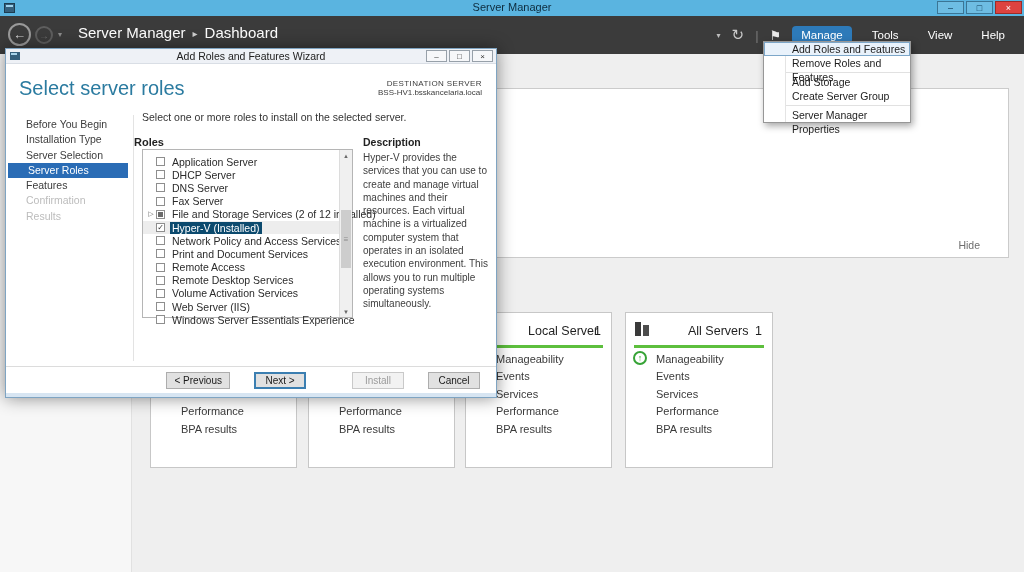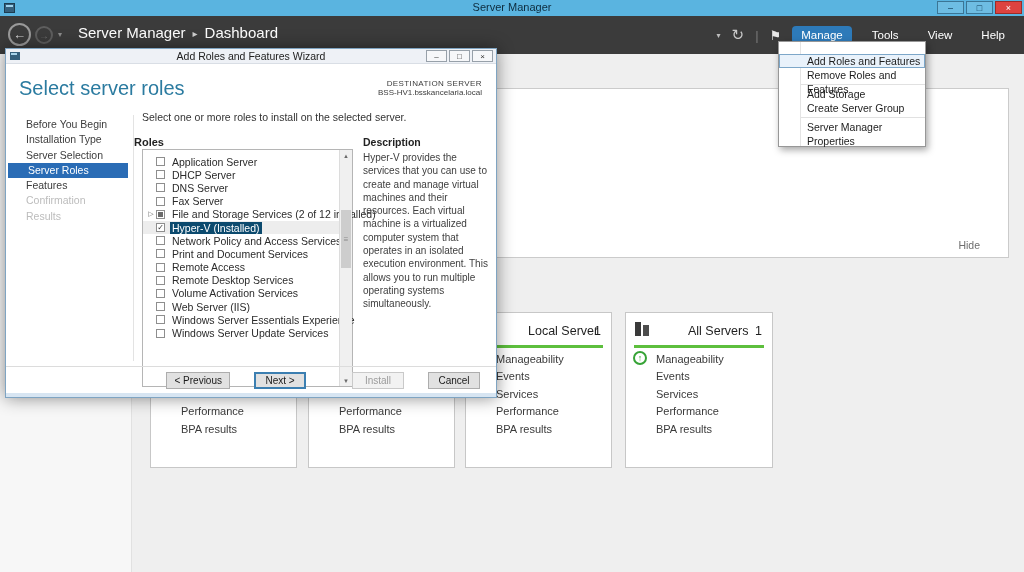--- a/index.html
+++ b/index.html
@@ -38,21 +38,21 @@
   
   .tile { position:absolute; top:312px; height:156px; background:#fff; border:1px solid #c7c7c7; }
   .tile-title { position:absolute; left:30px; top:11px; font-size:12.5px; color:#1f1f1f;padding-left:32px; }
   .tile-count { position:absolute; right:10px; top:11px; font-size:12.5px; color:#1f1f1f; }
   .tile-ico { position:absolute; left:8px; top:8px; }
   .tile-line { position:absolute; left:8px; right:8px; top:32px; height:3px; background:#5dbf3d; }
   .tile-row { position:absolute; left:30px; font-size:11px; color:#3a3a3a; }
   .row-ico { position:absolute; left:7px; width:14px; height:14px; border:2px solid #36a336; border-radius:50%; color:#36a336; font-size:9px; display:flex; align-items:center; justify-content:center; }
 
   
-  .dropdown { position:absolute; left:763px; top:41px; width:148px; background:#fff; border:1px solid #979797; box-shadow:2px 3px 7px rgba(0,0,0,.35); z-index:60; padding:12px 0;margin-left:15px; }
+  .dropdown { position:absolute; left:763px; top:41px; width:148px; background:#fff; border:1px solid #979797; box-shadow:2px 3px 7px rgba(0,0,0,.35); z-index:60; padding:0 0; }
   .dd-gutter { position:absolute; left:21px; top:0; bottom:0; width:1px; background:#e4e4e4; }
   .dd-item { position:relative; height:14px; line-height:14px; padding-left:28px; font-size:10.5px; color:#1c1c1c; }
   .dd-item.hot { background:#e9f2fb; box-shadow:inset 0 0 0 1px #7da7c9; }
   .dd-sep { height:1px; background:#e1e1e1; margin:2px 0 2px 22px; }
 
   
   .wizard { position:absolute; left:5px; top:48px; width:492px; height:350px; background:#fff; border:1px solid #7fa4c2; box-shadow:0 0 16px rgba(0,0,0,.45); z-index:50; }
   .wz-titlebar { position:absolute; top:0; left:0; right:0; height:15px; background:#eef1f6; border-bottom:1px solid #d9dee5; }
   .wz-appicon { position:absolute; left:4px; top:3px; width:10px; height:8px; background:#35607c; }
   .wz-appicon::after { content:""; position:absolute; left:1px; top:1px; width:6px; height:2px; background:#a8d4ea; }
@@ -63,21 +63,21 @@
   .wz-dest { position:absolute; right:14px; top:30px; text-align:right; color:#3c3c3c; }
   .wz-dest-label { font-size:8px; letter-spacing:.4px; }
   .wz-dest-server { font-size:8px; }
   .wz-steps { position:absolute; left:0; top:68px; width:122px; }
   .step { height:15.3px; line-height:15.3px; padding-left:20px; font-size:10.5px; color:#3c3c3c; }
   .step.sel { background:#2a6cb5; color:#fff; margin-left:2px; }
   .step.dis { color:#bcbcbc; }
   .wz-divider { position:absolute; left:127px; top:66px; bottom:36px; width:1px; background:#e3e3e3; }
   .wz-instruction { position:absolute; left:136px; top:62px; font-size:10.5px; color:#333; }
   .wz-roles-label { position:absolute; left:128px; top:87px; font-size:11px; font-weight:bold; color:#222; }
-  .roles-box { position:absolute; left:136px; top:100px; width:211px; height:238px; border:1px solid #b5b5b5; background:#fff; }
+  .roles-box { position:absolute; left:136px; top:100px; width:211px; height:169px; border:1px solid #b5b5b5; background:#fff; }
   .roles-list { position:absolute; left:0; top:0; right:13px; bottom:0; padding-top:5px; }
   .role-row { height:13.2px; display:flex; align-items:center; padding-left:3px; }
   .role-row.sel { background:#ededed; }
   .exp { width:10px; font-size:7px; color:#666; text-align:center; flex:none; }
   .cb { width:9px; height:9px; border:1px solid #8e8e8e; background:#fff; margin-right:5px; flex:none; position:relative; display:flex; align-items:center; justify-content:center; font-size:8px; color:#333; line-height:1; }
   .cb.ind::after { content:""; position:absolute; left:1px; top:1px; right:1px; bottom:1px; background:#6b6b6b; }
   .role-label { font-size:10.5px; color:#2b2b2b; padding:0 2px; white-space:nowrap; }
   .role-row.sel .role-label { background:#0c4a6e; color:#fff; }
   .roles-scroll { position:absolute; right:0; top:0; bottom:0; width:13px; background:#f0f0f0; border-left:1px solid #dcdcdc; }
   .scroll-btn { position:absolute; left:0; width:100%; height:11px; display:flex; align-items:center; justify-content:center; font-size:6px; color:#6a6a6a; }
@@ -296,25 +296,20 @@
         <div class="role-row">
             <span class="exp"></span>
             <span class="cb"></span>
             <span class="role-label">Web Server (IIS)</span>
           </div>
         <div class="role-row">
             <span class="exp"></span>
             <span class="cb"></span>
             <span class="role-label">Windows Server Essentials Experience</span>
           </div>
-        <div class="role-row">
-            <span class="exp"></span>
-            <span class="cb"></span>
-            <span class="role-label">Windows Server Update Services</span>
-          </div>
       </div>
       <div class="roles-scroll">
         <div class="scroll-btn up">▲</div>
         <div class="scroll-thumb">
             <span>≡</span>
           </div>
         <div class="scroll-btn down">▼</div>
       </div>
     </div>
 

